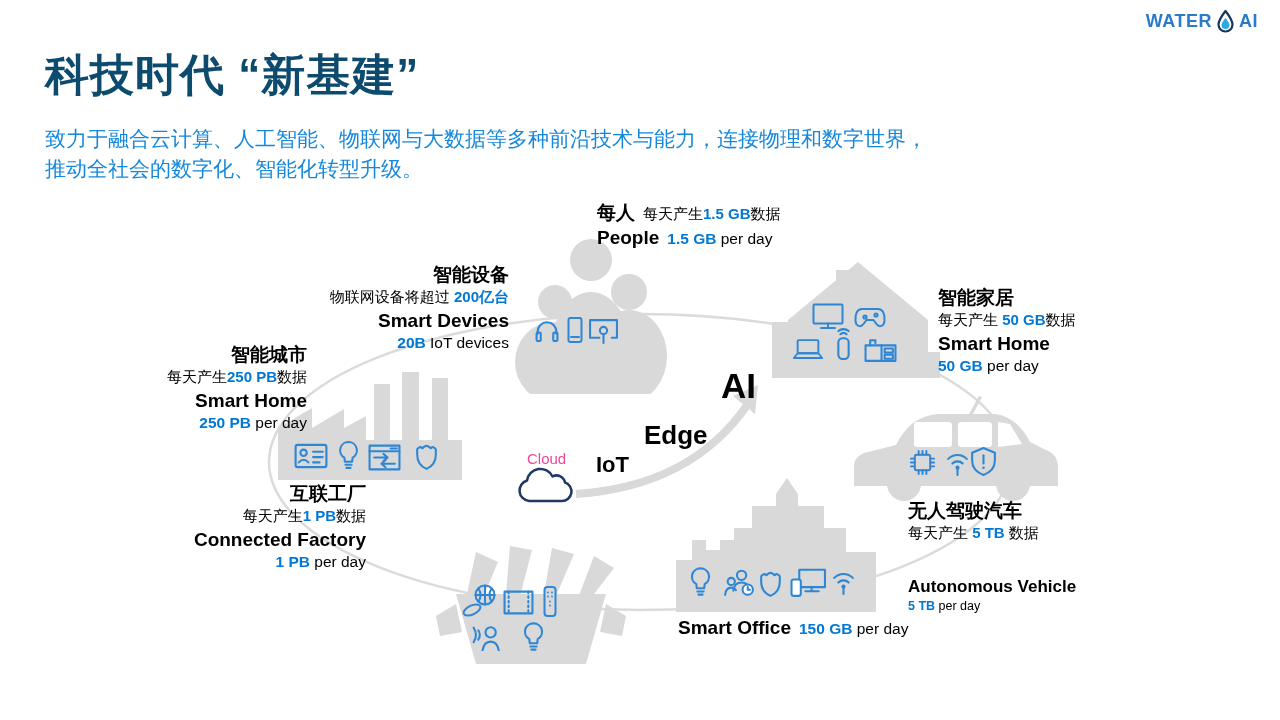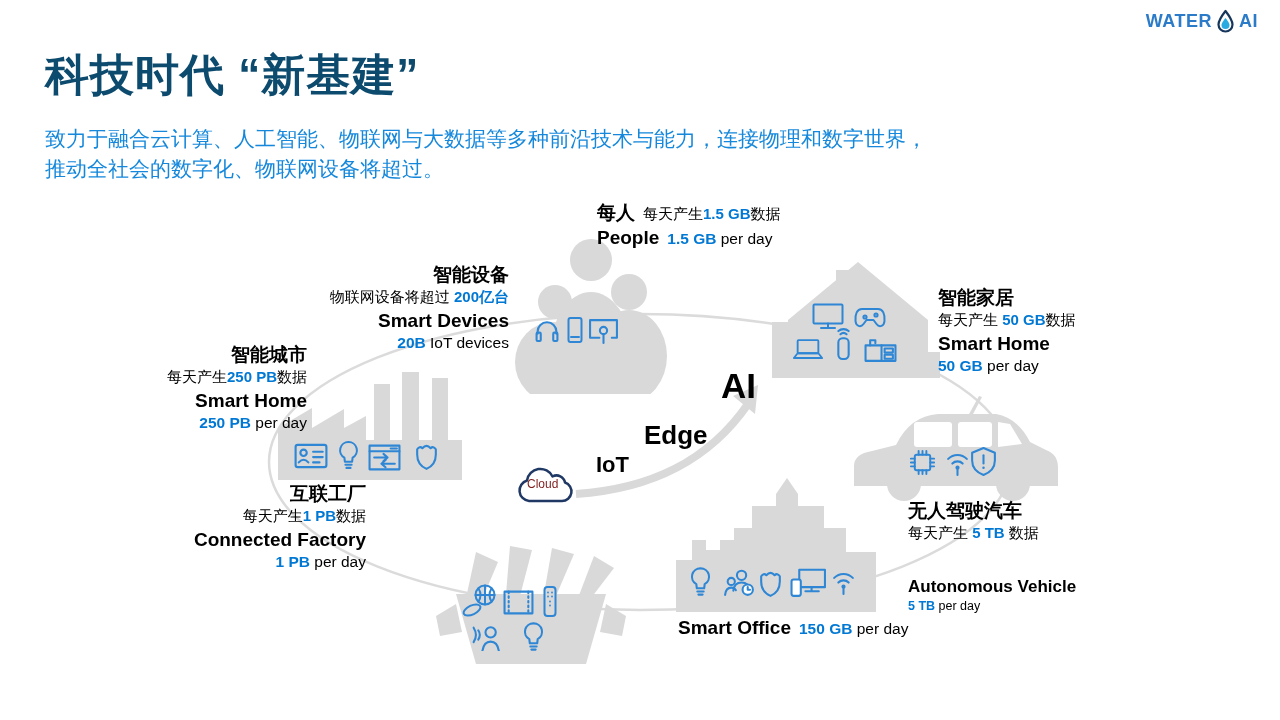--- a/index.html
+++ b/index.html
@@ -36,40 +36,40 @@
   .enn { font-size:19px; font-weight:700; }
   .end { font-size:15.5px; }
   .v { color:#0078D4; font-weight:700; }
   .inl { margin-right:8px; }
   .sm { font-size:12.5px; }
 
   
   .iot  { z-index:3; left:596px; top:452px; font-size:22px; font-weight:700; }
   .edge { z-index:3; left:644px; top:420px; font-size:26px; font-weight:700; }
   .ai   { z-index:3; left:721px; top:366px; font-size:35px; font-weight:700; }
-  .cloud-text { z-index:4; left:527px; top:477px; font-size:12px; color:#7f1d1d; }
+  .cloud-text { z-index:4; left:527px; top:450px; font-size:15px; color:#ec4899; }
 </style>
 </head>
 <body>
 
 <div class="slide">
 
   <div class="abs logo">
     <span>WATER</span>
     <svg width="21" height="24" viewBox="0 0 20 24">
       <path d="M10,2 C10,2 3,11 3,15.5 a7,7 0 0 0 14,0 C17,11 10,2 10,2 Z" fill="none" stroke="#16365C" stroke-width="2.2" stroke-linejoin="round"></path>
       <path d="M10,9 C10,9 6,13.7 6,16 a4,4 0 0 0 8,0 C14,13.7 10,9 10,9 Z" fill="#29ABE2" stroke="none"></path>
     </svg>
     <span>AI</span>
   </div>
 
   <div class="abs title">科技时代 “新基建”</div>
   <div class="abs subtitle">
     <div>致力于融合云计算、人工智能、物联网与大数据等多种前沿技术与能力，连接物理和数字世界，</div>
-    <div>推动全社会的数字化、物联网设备将超过。</div>
+    <div>推动全社会的数字化、智能化转型升级。</div>
   </div>
 
   <svg class="abs layer z0" viewBox="0 0 1280 720">
     <ellipse cx="640" cy="462" rx="371" ry="148" fill="none" stroke="#DBDBDB" stroke-width="2.5"></ellipse>
   </svg>
 
   <svg class="abs sil" style="left:278px; top:368px;" width="184" height="112" viewBox="0 0 184 112">
     <path d="M0,112 L0,60 L34,40 L34,60 L66,41 L66,60 L88,48 L88,72 L96,72 L96,16 L112,16 L112,72 L124,72 L124,4 L141,4 L141,72 L154,72 L154,10 L170,10 L170,72 L184,72 L184,112 Z"></path>
   </svg>
 

